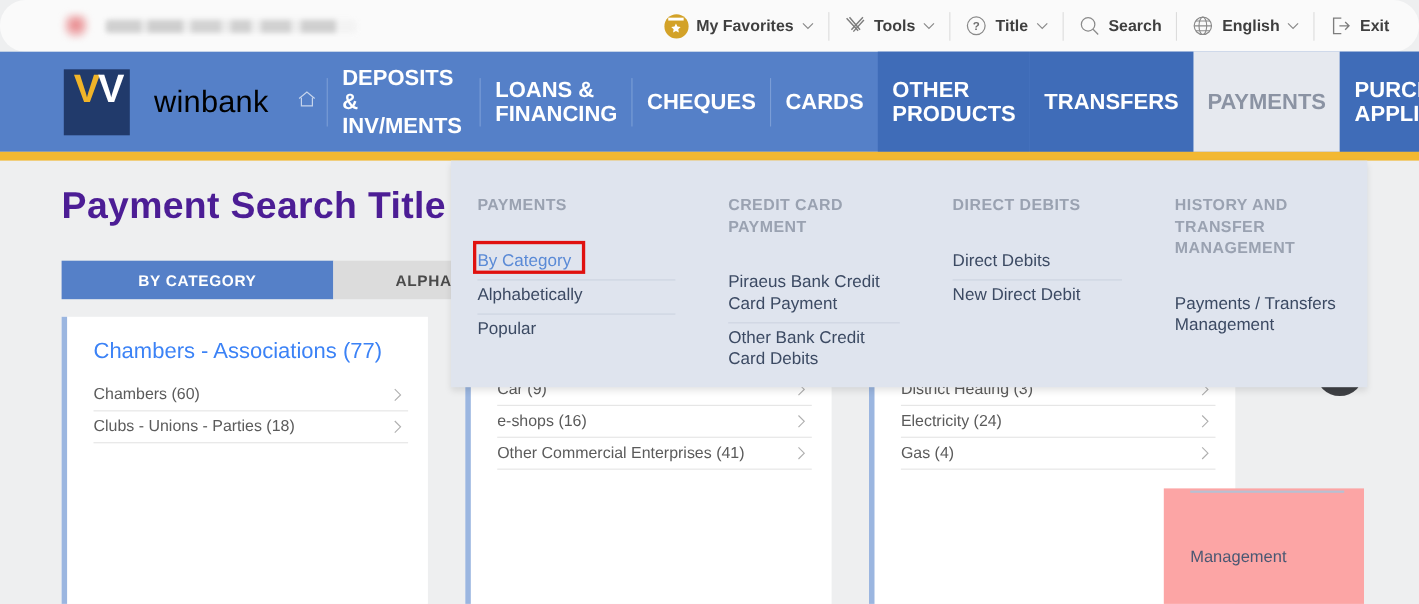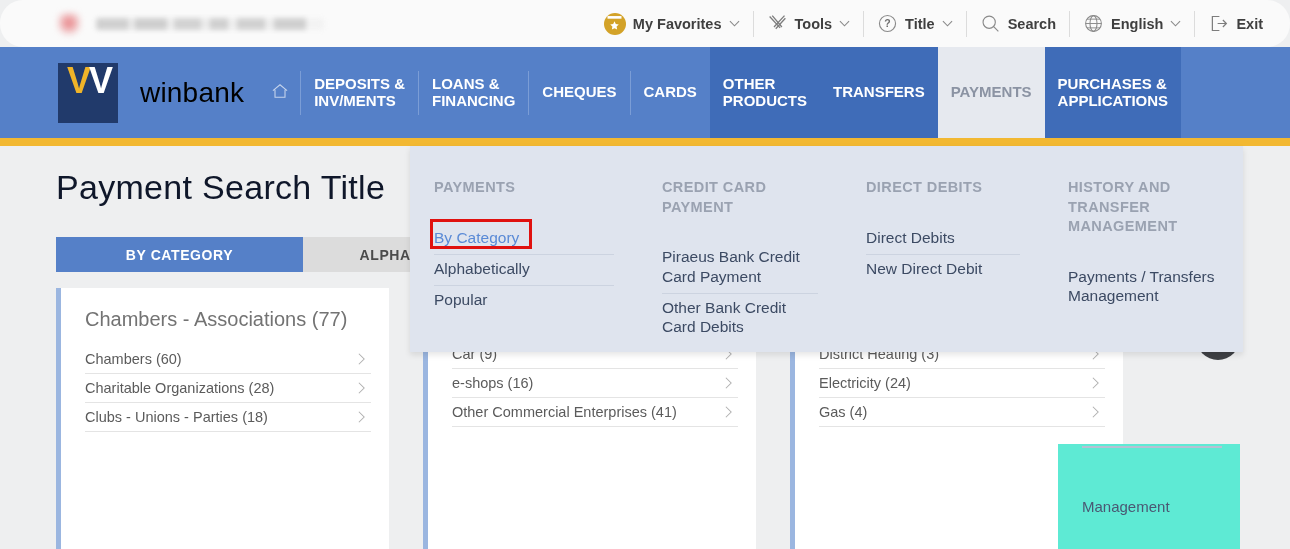--- a/index.html
+++ b/index.html
@@ -57,65 +57,65 @@
             letter-spacing:-2px; line-height:1; }
   .logo-w .a { color:#f0b429; }
   .logo-w .b { color:#ffffff; }
   .logo-text { margin-left:22px; font-size:28px; color:#000000; letter-spacing:.2px; }
 
   .navitems { display:flex; align-items:stretch; margin-left:16px; }
   .nav-home { display:flex; align-items:center; justify-content:center; width:40px; }
   .nav-div { align-self:center; width:1px; height:44px; background:#7b9dd6; }
   .nav-cell {
     display:flex; align-items:center; padding:0 13px; color:#ffffff;
-    font-size:15px; font-weight:bold; line-height:1.1; text-transform:uppercase;
+    font-size:20px; font-weight:bold; line-height:1.1; text-transform:uppercase;
     white-space:pre-line;
   }
   .nav-cell.boxed { background:#3f6cb8; }
   .nav-cell.active { background:#e6e9ef; color:#8b93a3; }
   .goldbar { position:absolute; left:0; top:138px; width:1290px; height:8px; background:#f2b832; }
 
   
   .page { position:absolute; left:0; top:146px; width:1290px; height:403px; }
   .page-title {
-    position:absolute; left:56px; top:22px; font-size:34px; color:#0f172a;
-    font-weight:400; letter-spacing:.3px;
+    position:absolute; left:56px; top:22px; font-size:34px; color:#4c1d95;
+    font-weight:700; letter-spacing:.3px;
   }
   .tabs { position:absolute; left:56px; top:91px; width:1184px; height:35px; display:flex; }
   .tab {
     flex:0 0 247px; height:35px; display:flex; align-items:center; justify-content:center;
     font-size:14px; font-weight:bold; letter-spacing:.6px; color:#4a4a4a; background:#dcdcdc;
   }
   .tab.active { background:#5580c8; color:#ffffff; }
 
   
   .cards { position:absolute; left:56px; top:142px; display:flex; gap:34px; }
   .card {
     width:333px; height:261px; background:#ffffff; border-left:5px solid #9bb6e0;
     padding:20px 18px 0 24px; position:relative;
   }
-  .card-title { font-size:20px; color:#737373; margin-bottom:14px; white-space:nowrap; }
+  .card-title { font-size:20px; color:#3b82f6; margin-bottom:14px; white-space:nowrap; }
   .card-row {
     display:flex; align-items:center; justify-content:space-between;
     height:29px; border-bottom:1px solid #e4e4e4; padding-right:4px;
   }
   .card-row span.lbl { font-size:14.5px; color:#5b5b5b; }
   .chev-row { width:11px; height:14px; }
   .card-spacer { height:18px; }
 
   
   .carousel-next {
     position:absolute; left:1196px; top:170px; width:44px; height:44px; border-radius:50%;
     background:#3f4145; display:flex; align-items:center; justify-content:center; color:#fff;
     font-size:20px; z-index:2;
   }
   
   .ghost-card {
     position:absolute; left:1058px; top:298px; width:182px; height:105px;
-    background:#5eead4; z-index:3; padding-left:24px;
+    background:#fca5a5; z-index:3; padding-left:24px;
   }
   .ghost-card .gl { position:absolute; left:24px; top:2px; width:140px; height:2px; background:#b7c0d3; }
   .ghost-card .gt { position:absolute; left:24px; top:54px; font-size:15px; color:#4a5873; }
 
   
   .mega {
     position:absolute; left:410px; top:146px; width:833px; height:206px;
     background:#dfe4ee; z-index:5; box-shadow: 0 3px 6px rgba(0,0,0,.10);
   }
   .mega-inner { display:flex; padding:32px 0 0 0; height:100%; }
@@ -291,28 +291,20 @@
         <div class="card-title">Chambers - Associations (77)</div>
         <div class="card-row">
           <span class="lbl">Chambers (60)</span>
           <span class="chev-row">
             <svg viewBox="0 0 12 16" width="11" height="14">
                 <path d="M3 2 L9 8 L3 14" fill="none" stroke="#b0b0b0" stroke-width="1.2"></path>
               </svg>
           </span>
         </div>
         <div class="card-row">
-          <span class="lbl">Charitable Organizations (28)</span>
-          <span class="chev-row">
-            <svg viewBox="0 0 12 16" width="11" height="14">
-                <path d="M3 2 L9 8 L3 14" fill="none" stroke="#b0b0b0" stroke-width="1.2"></path>
-              </svg>
-          </span>
-        </div>
-        <div class="card-row">
           <span class="lbl">Clubs - Unions - Parties (18)</span>
           <span class="chev-row">
             <svg viewBox="0 0 12 16" width="11" height="14">
                 <path d="M3 2 L9 8 L3 14" fill="none" stroke="#b0b0b0" stroke-width="1.2"></path>
               </svg>
           </span>
         </div>
       </div>
 
       <div class="card">

